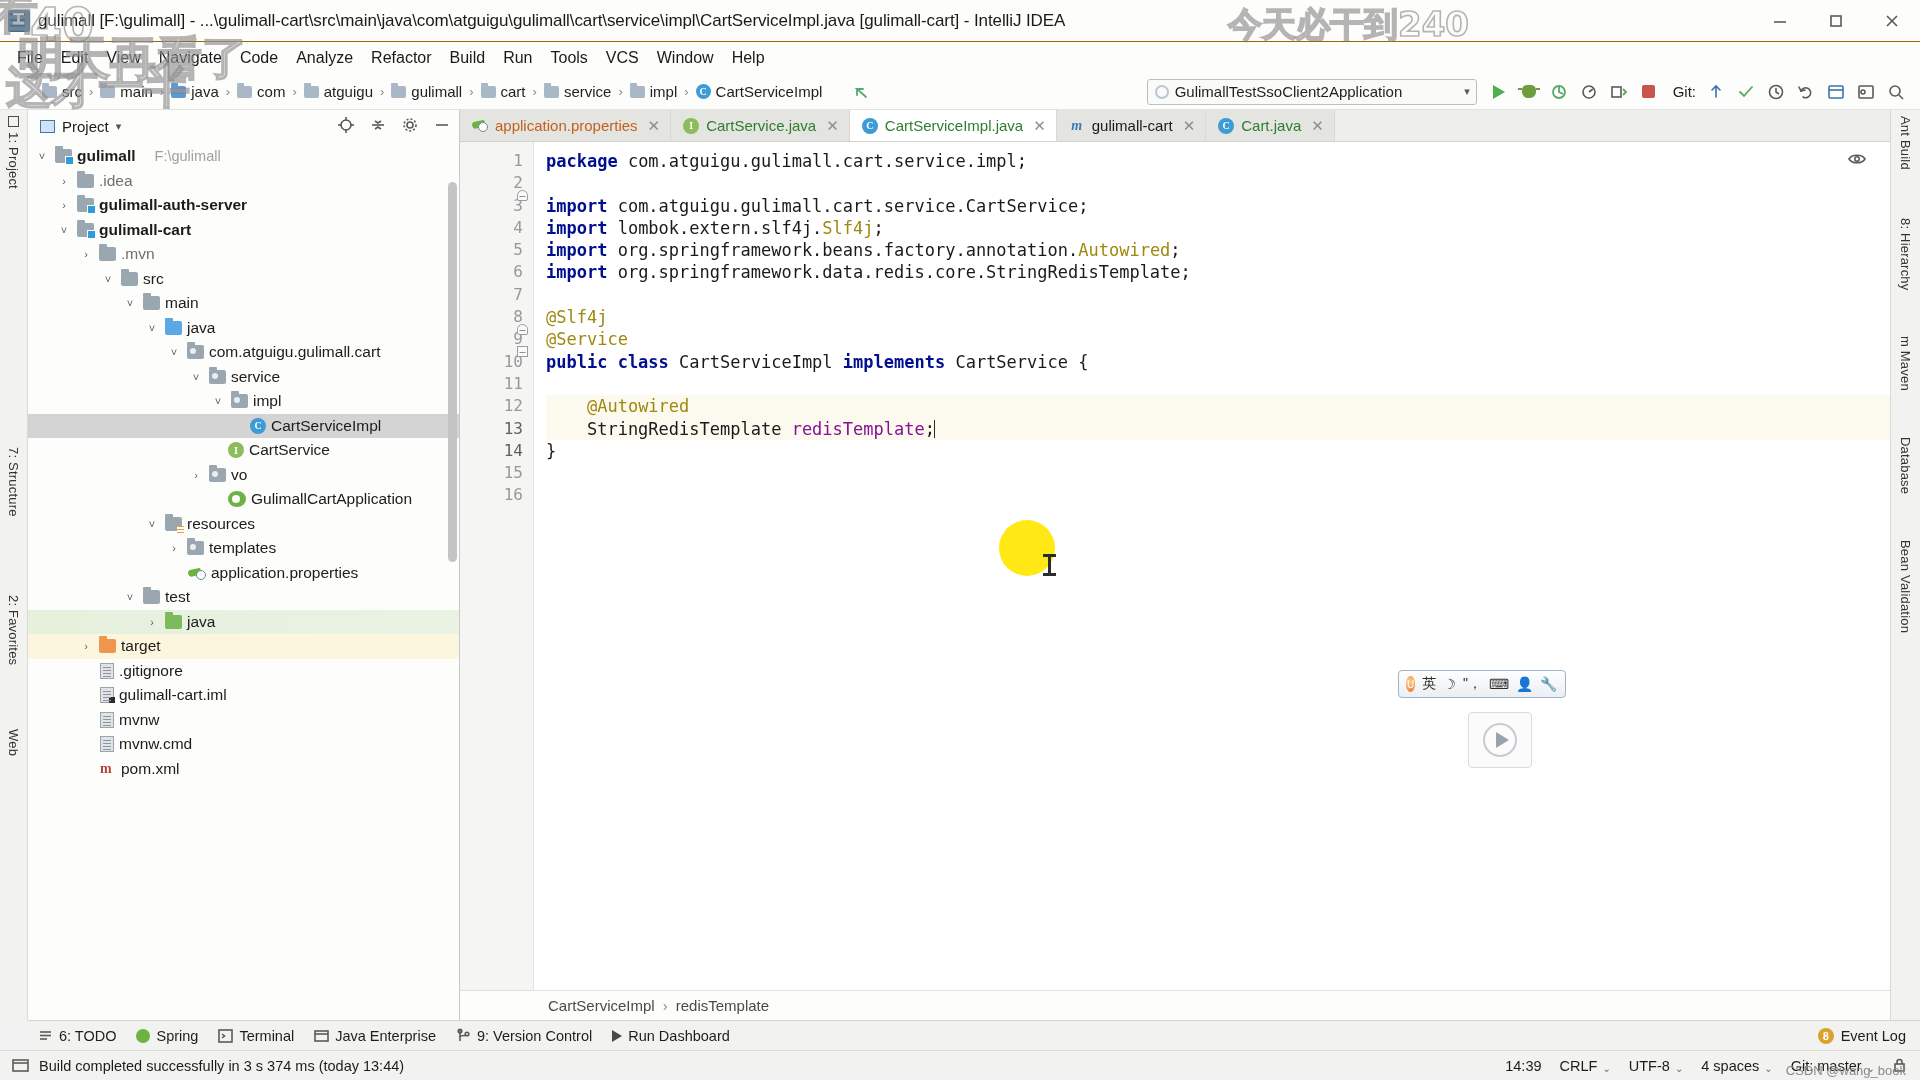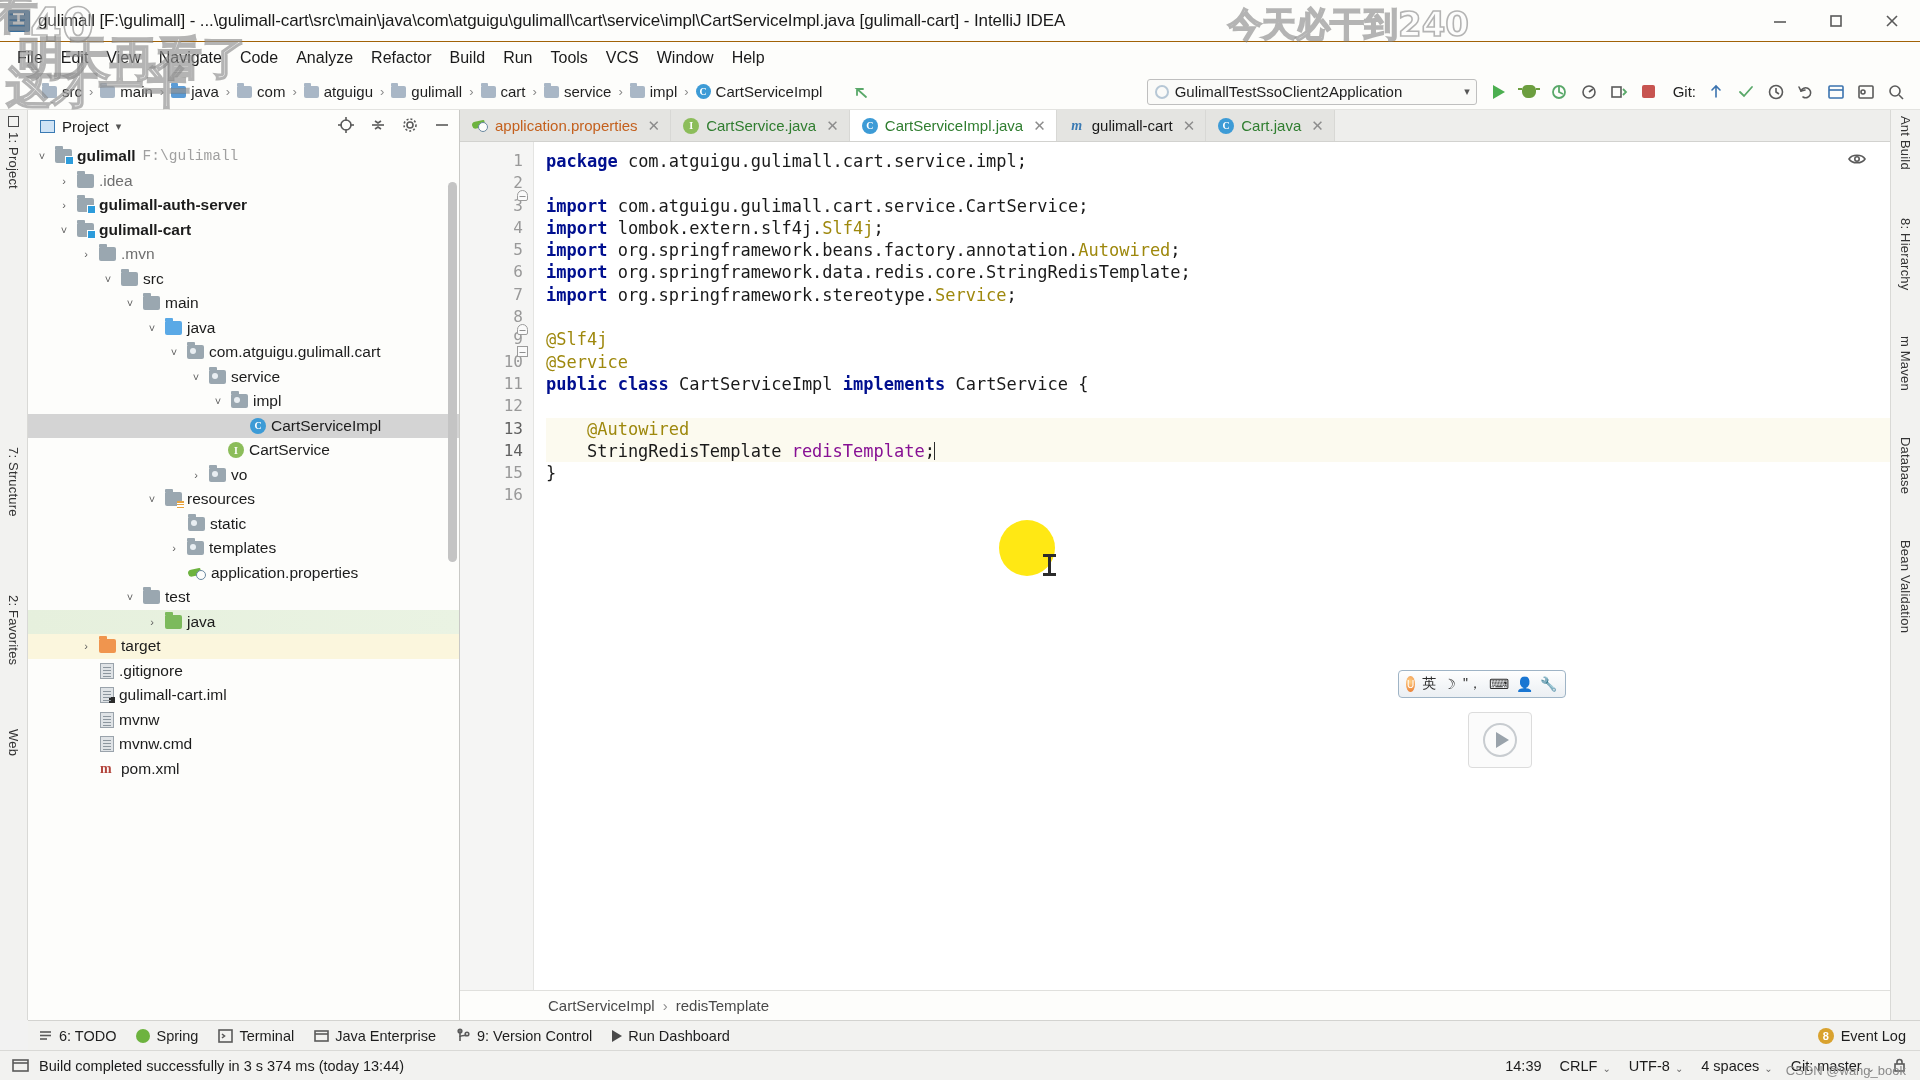--- a/index.html
+++ b/index.html
@@ -162,21 +162,21 @@
   .node {
     display: flex; align-items: center; height: 24.5px;
     white-space: nowrap; padding-left: 6px; gap: 5px;
   }
   .node .twisty {
     width: 16px; text-align: center; color: #5d5d5d; font-size: 11px;
     flex: 0 0 16px;
   }
   .node .label { color: #1c1c1c; }
   .node .label.bold { font-weight: bold; }
-  .node .sub { color: #a0a0a0; margin-left: 2px; font-size: 14.5px; font-family: Liberation Mono, monospace; }
+  .node .sub { color: #a0a0a0; margin-left: 14px; font-size: 14.5px; }
   .node.selected { background: #d4d4d4; }
   .node.green-bg { background: linear-gradient(to right,#e6f0dd,#eaf3e3); }
   .node.yellow-bg { background: #fbf6dd; }
   .ic {
     width: 17px; height: 14px; flex: 0 0 17px; position: relative;
   }
   .ic.folder {
     background: #9aa7b0; border-radius: 1px 2px 2px 2px;
   }
   .ic.folder::after {
@@ -725,31 +725,31 @@
           <span class="ic circ i">I</span>
           <span class="label lbl-green">CartService</span>
         </div>
 
         <div class="node" style="padding-left:160px">
           <span class="twisty">›</span>
           <span class="ic folder pkg"></span>
           <span class="label">vo</span>
         </div>
 
+        <div class="node" style="padding-left:200px">
+          <span class="ic spring"></span>
+          <span class="label lbl-orange">GulimallCartApplication</span>
+        </div>
 
         <div class="node" style="padding-left:116px">
           <span class="twisty">˅</span>
           <span class="ic folder src"></span>
           <span class="label">resources</span>
         </div>
 
-        <div class="node" style="padding-left:160px">
-          <span class="ic folder pkg"></span>
-          <span class="label">static</span>
-        </div>
 
         <div class="node" style="padding-left:138px">
           <span class="twisty">›</span>
           <span class="ic folder pkg"></span>
           <span class="label">templates</span>
         </div>
 
         <div class="node" style="padding-left:160px">
           <span class="ic props"></span>
           <span class="label lbl-orange">application.properties</span>
@@ -857,21 +857,20 @@
           </div>
         </div>
 
         <div class="code">
           <div class="cl"><span class="kw">package</span> com.atguigu.gulimall.cart.service.impl;</div>
           <div class="cl"> </div>
           <div class="cl"><span class="kw">import</span> com.atguigu.gulimall.cart.service.<span class="typ">CartService</span>;</div>
           <div class="cl"><span class="kw">import</span> lombok.extern.slf4j.<span class="ann">Slf4j</span>;</div>
           <div class="cl"><span class="kw">import</span> org.springframework.beans.factory.annotation.<span class="ann">Autowired</span>;</div>
           <div class="cl"><span class="kw">import</span> org.springframework.data.redis.core.StringRedisTemplate;</div>
-          <div class="cl"><span class="kw">import</span> org.springframework.stereotype.<span class="ann">Service</span>;</div>
           <div class="cl"> </div>
           <div class="cl"><span class="ann">@Slf4j</span></div>
           <div class="cl"><span class="ann">@Service</span></div>
           <div class="cl"><span class="kw">public class</span> CartServiceImpl <span class="kw">implements</span> CartService {</div>
           <div class="cl"> </div>
           <div class="cl hl">    <span class="ann">@Autowired</span></div>
           <div class="cl hl">    StringRedisTemplate <span class="fld">redisTemplate</span>;<span class="caret"></span></div>
           <div class="cl">}</div>
           <div class="cl"> </div>
 

